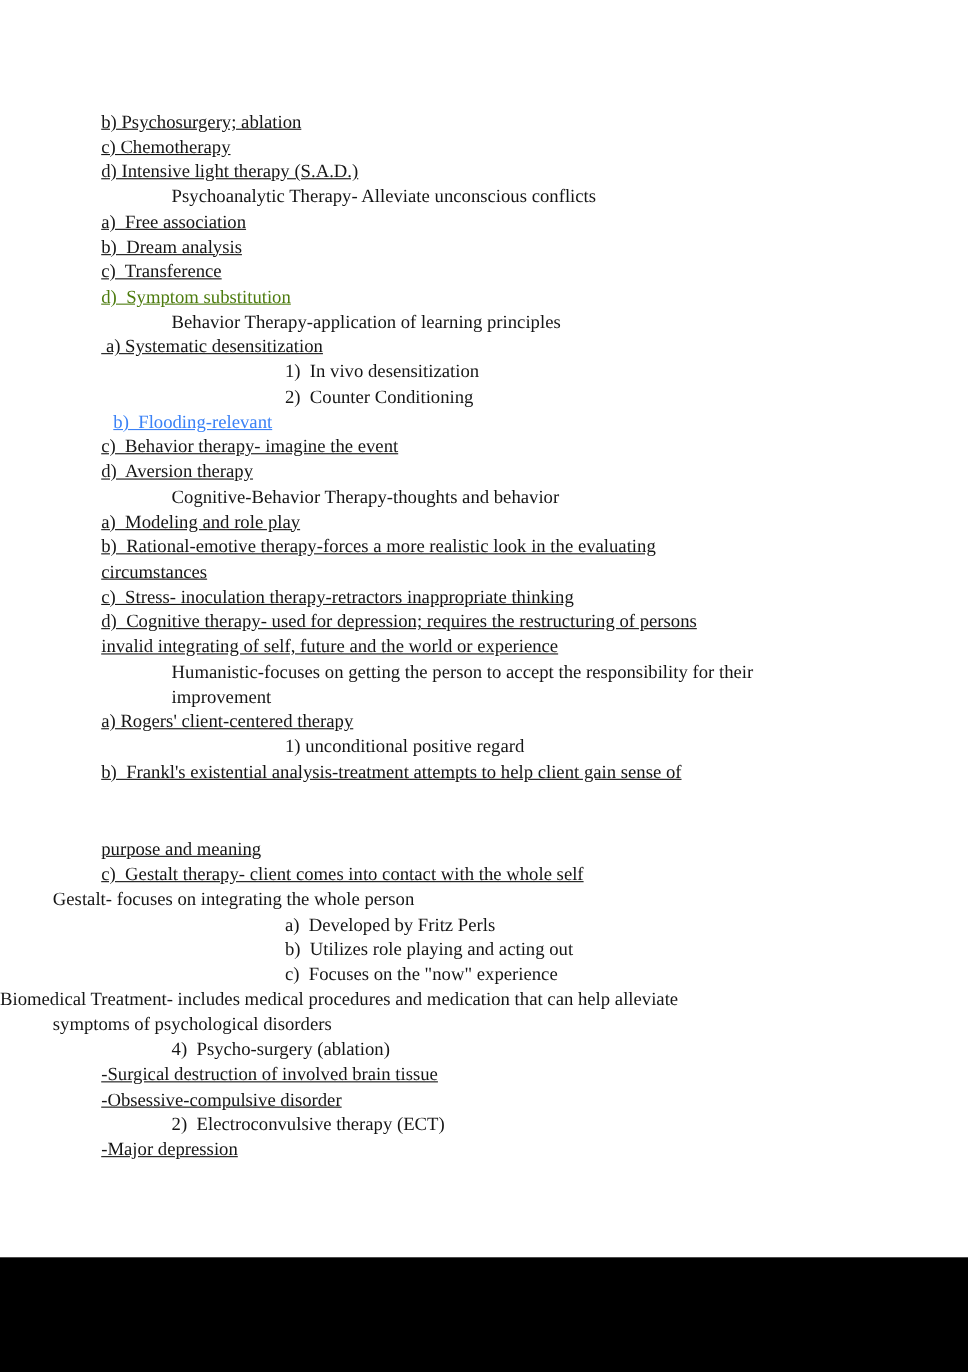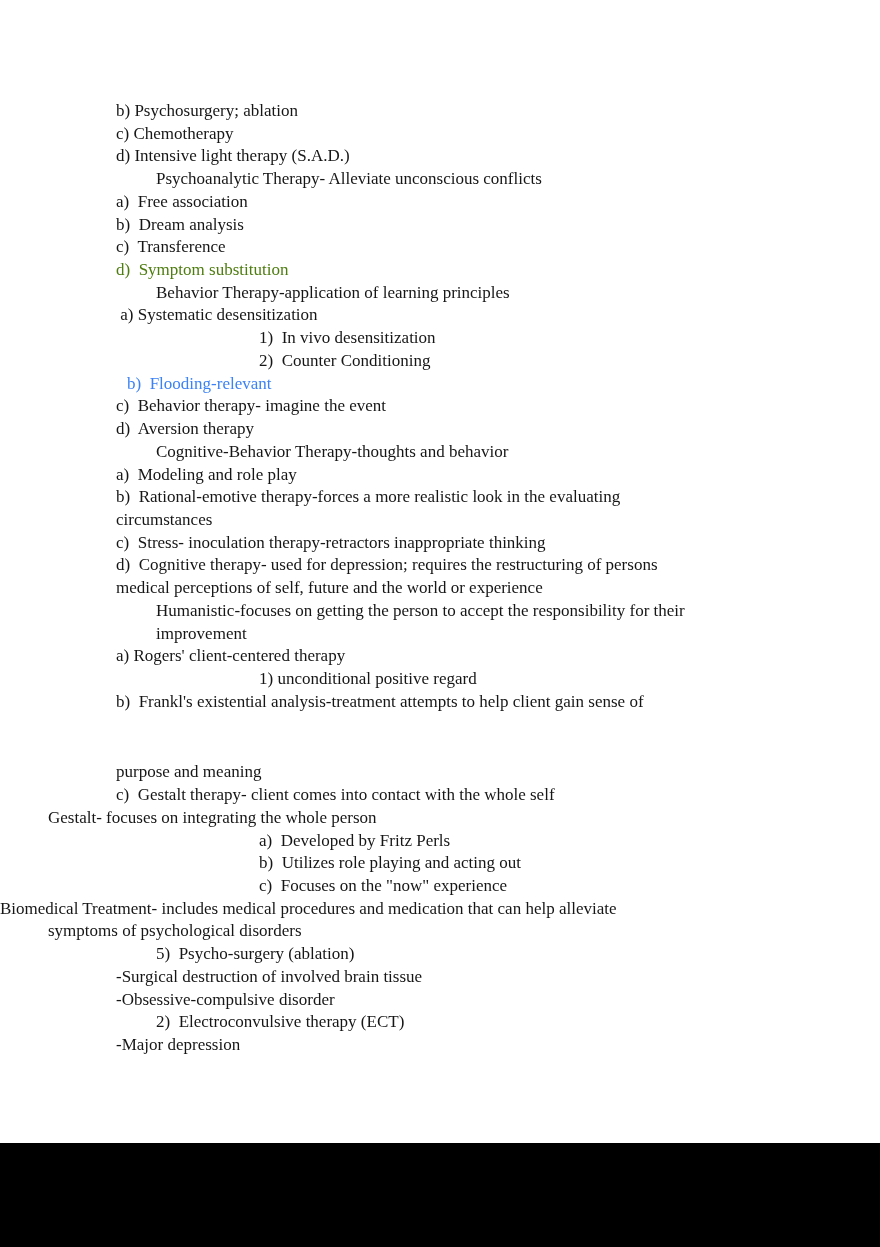--- a/index.html
+++ b/index.html
@@ -23,21 +23,21 @@
     width: 880px;
   }
   .line {
     font-size: 17px;
     line-height: 22.72px;
     color: #161616;
     white-space: pre;
   }
   .ind0 { }
   .ind1 { padding-left: 156px; }
-  .ind2 { padding-left: 116px; }
+  .ind2 { padding-left: 92px; text-decoration: underline; }
   .ind3 { padding-left: 259px; }
   .footer-bar {
     position: absolute;
     left: 0;
     top: 1143px;
     width: 880px;
     height: 104px;
   }
 </style>
 </head>
@@ -59,34 +59,34 @@
       <div class="line ind3" style="color: rgb(22, 22, 22);">2)  Counter Conditioning</div>
       <div class="line ind2" style="color: #3b82f6; margin-left: 11px;">b)  Flooding-relevant</div>
       <div class="line ind2" style="color: rgb(22, 22, 22);">c)  Behavior therapy- imagine the event</div>
       <div class="line ind2" style="color: rgb(22, 22, 22);">d)  Aversion therapy</div>
       <div class="line ind1" style="color: rgb(22, 22, 22);">Cognitive-Behavior Therapy-thoughts and behavior</div>
       <div class="line ind2" style="color: rgb(22, 22, 22);">a)  Modeling and role play</div>
       <div class="line ind2" style="color: rgb(22, 22, 22);">b)  Rational-emotive therapy-forces a more realistic look in the evaluating</div>
       <div class="line ind2" style="color: rgb(22, 22, 22);">circumstances</div>
       <div class="line ind2" style="color: rgb(22, 22, 22);">c)  Stress- inoculation therapy-retractors inappropriate thinking</div>
       <div class="line ind2" style="color: rgb(22, 22, 22);">d)  Cognitive therapy- used for depression; requires the restructuring of persons</div>
-      <div class="line ind2" style="color: rgb(22, 22, 22);">medical perceptions of self, future and the world or experience</div>
+      <div class="line ind2" style="color: rgb(22, 22, 22);">invalid integrating of self, future and the world or experience</div>
       <div class="line ind1" style="color: rgb(22, 22, 22);">Humanistic-focuses on getting the person to accept the responsibility for their</div>
       <div class="line ind1" style="color: rgb(22, 22, 22);">improvement</div>
       <div class="line ind2" style="color: rgb(22, 22, 22);">a) Rogers' client-centered therapy</div>
       <div class="line ind3" style="color: rgb(22, 22, 22);">1) unconditional positive regard</div>
       <div class="line ind2" style="color: rgb(22, 22, 22);">b)  Frankl's existential analysis-treatment attempts to help client gain sense of</div>
       <div class="line ind2" style="color: rgb(22, 22, 22); margin-top: 48px;">purpose and meaning</div>
       <div class="line ind2" style="color: rgb(22, 22, 22);">c)  Gestalt therapy- client comes into contact with the whole self</div>
       <div class="line ind1" style="color: rgb(22, 22, 22); padding-left: 48px;">Gestalt- focuses on integrating the whole person</div>
       <div class="line ind3" style="color: rgb(22, 22, 22);">a)  Developed by Fritz Perls</div>
       <div class="line ind3" style="color: rgb(22, 22, 22);">b)  Utilizes role playing and acting out</div>
       <div class="line ind3" style="color: rgb(22, 22, 22);">c)  Focuses on the "now" experience</div>
       <div class="line ind0" style="color: rgb(22, 22, 22);">Biomedical Treatment- includes medical procedures and medication that can help alleviate</div>
       <div class="line ind0" style="color: rgb(22, 22, 22); margin-left: 48px;">symptoms of psychological disorders</div>
-      <div class="line ind1" style="color: rgb(22, 22, 22);">5)  Psycho-surgery (ablation)</div>
+      <div class="line ind1" style="color: rgb(22, 22, 22);">4)  Psycho-surgery (ablation)</div>
       <div class="line ind2" style="color: rgb(22, 22, 22);">-Surgical destruction of involved brain tissue</div>
       <div class="line ind2" style="color: rgb(22, 22, 22);">-Obsessive-compulsive disorder</div>
       <div class="line ind1" style="color: rgb(22, 22, 22);">2)  Electroconvulsive therapy (ECT)</div>
       <div class="line ind2" style="color: rgb(22, 22, 22);">-Major depression</div>
     </div>
   <div class="footer-bar" style="background: rgb(0, 0, 0);"></div>
 </div>
 
 </body></html>

